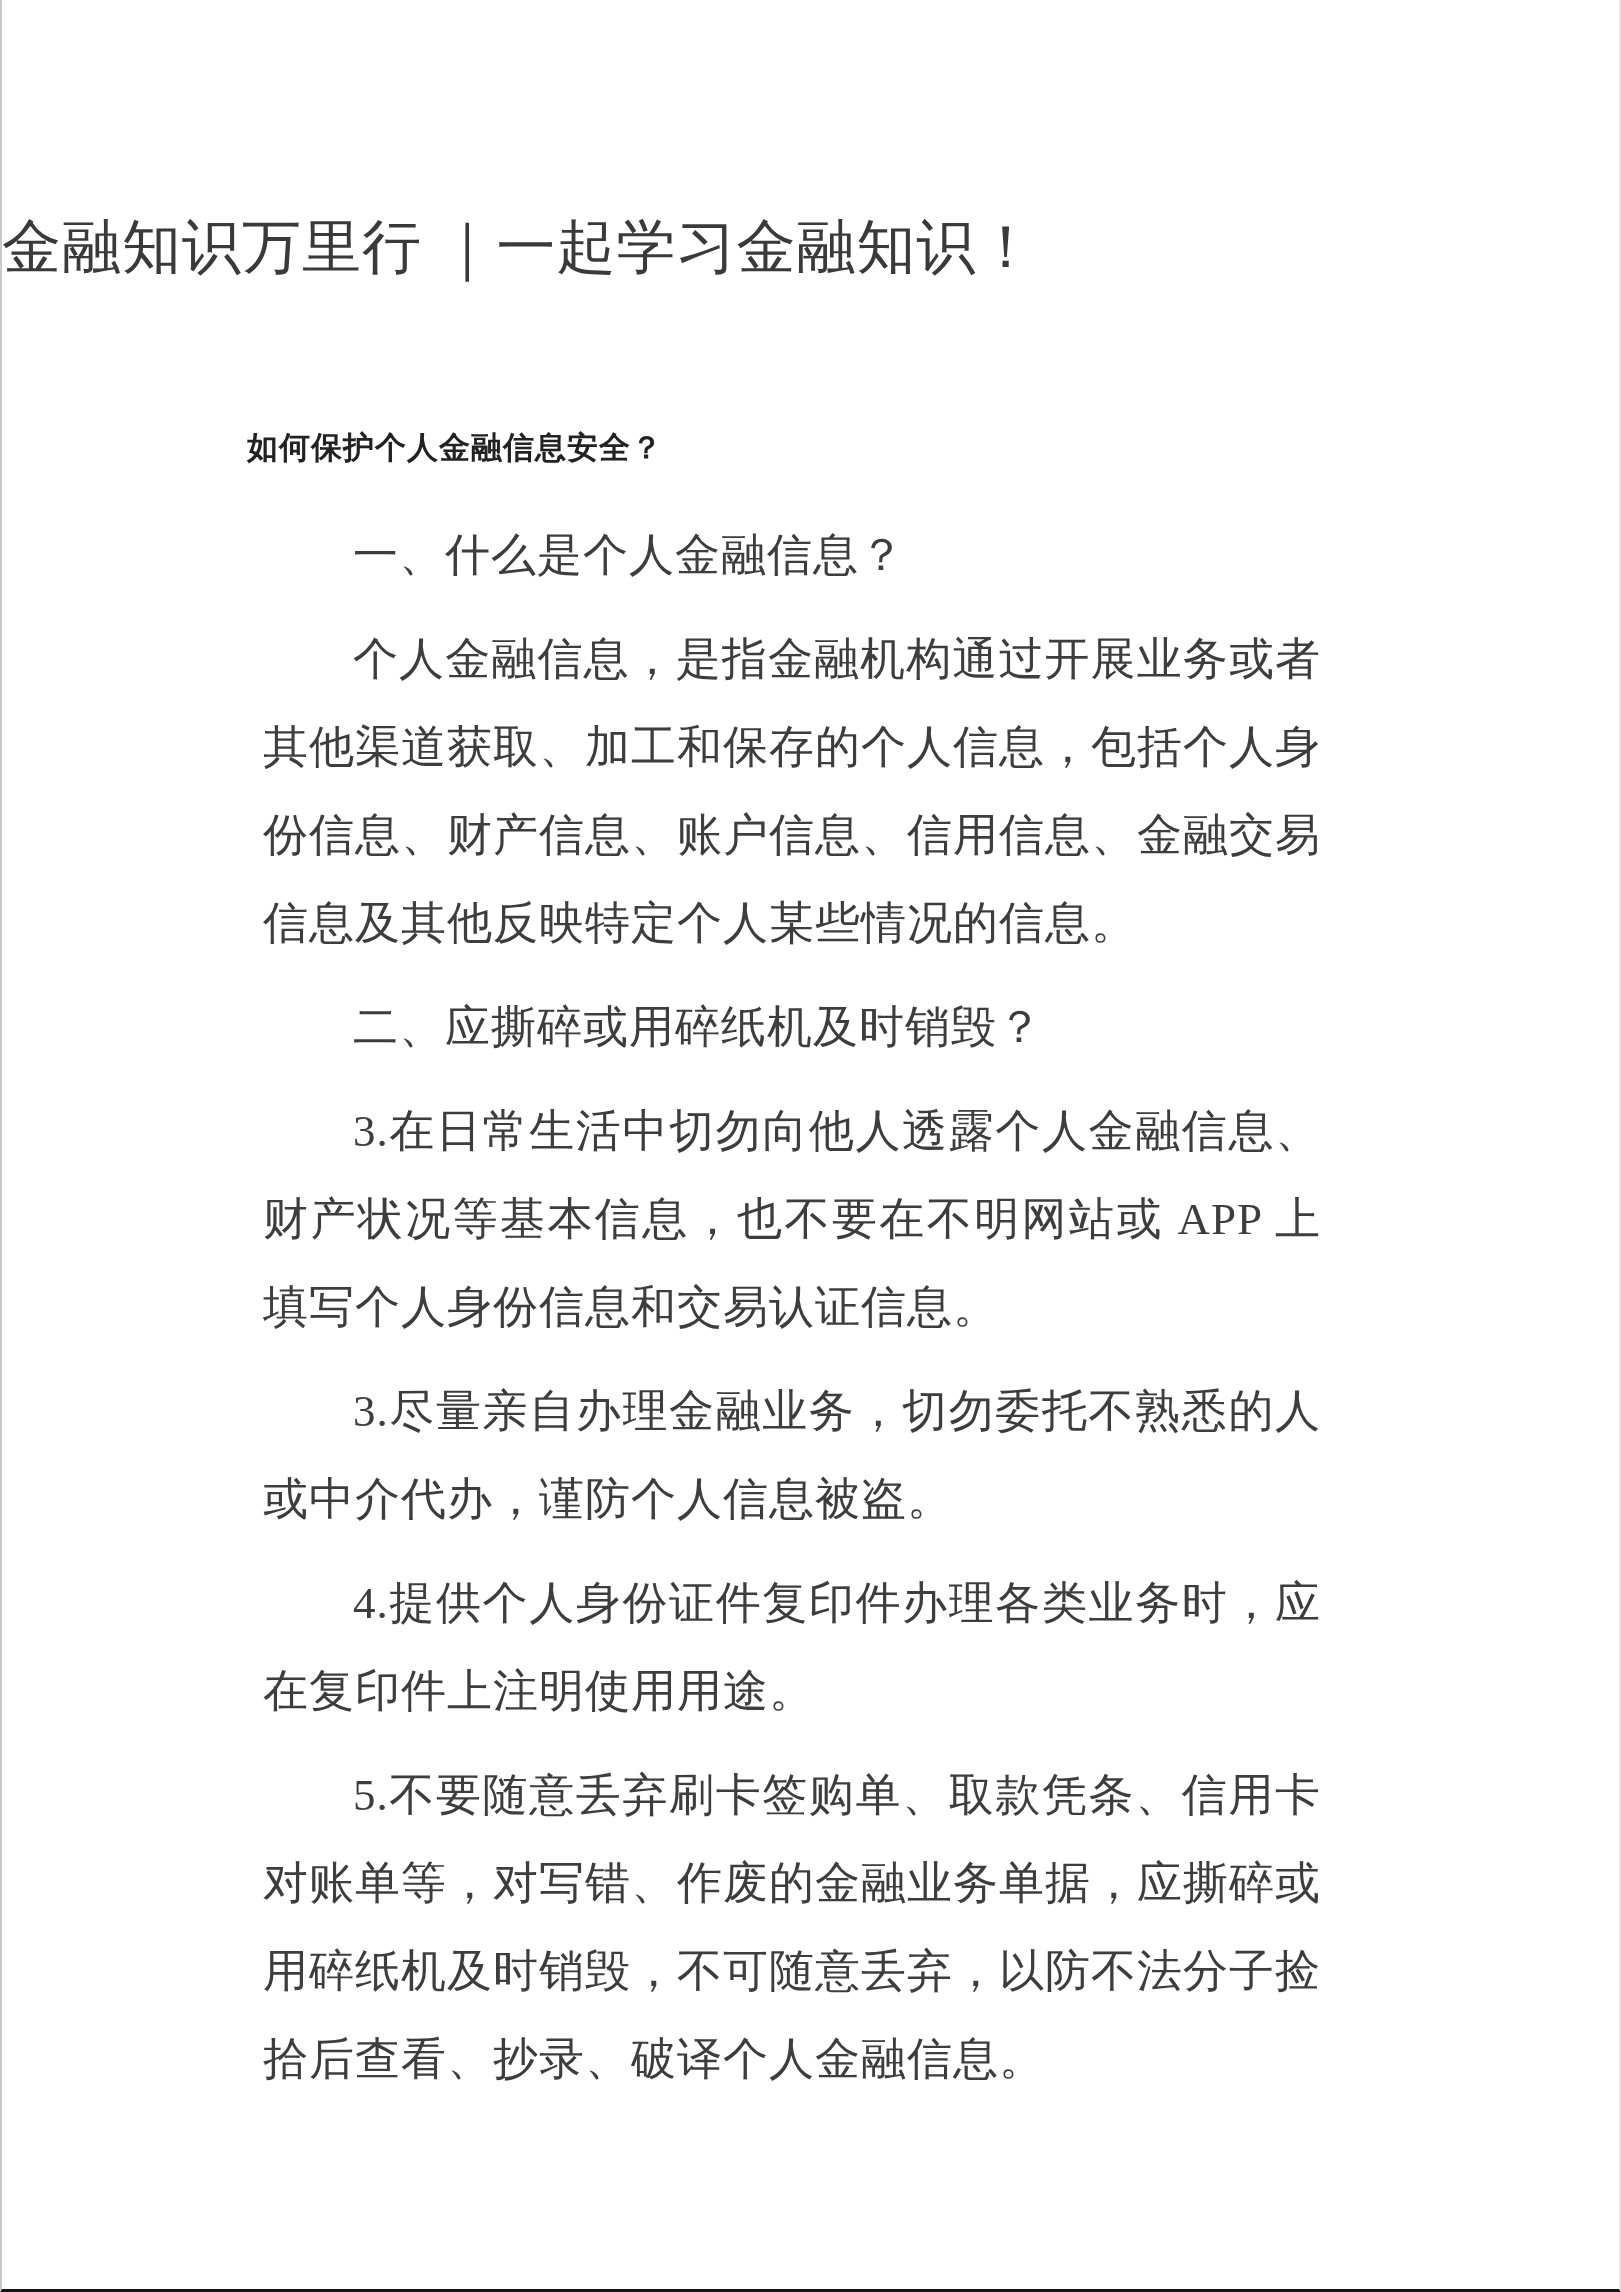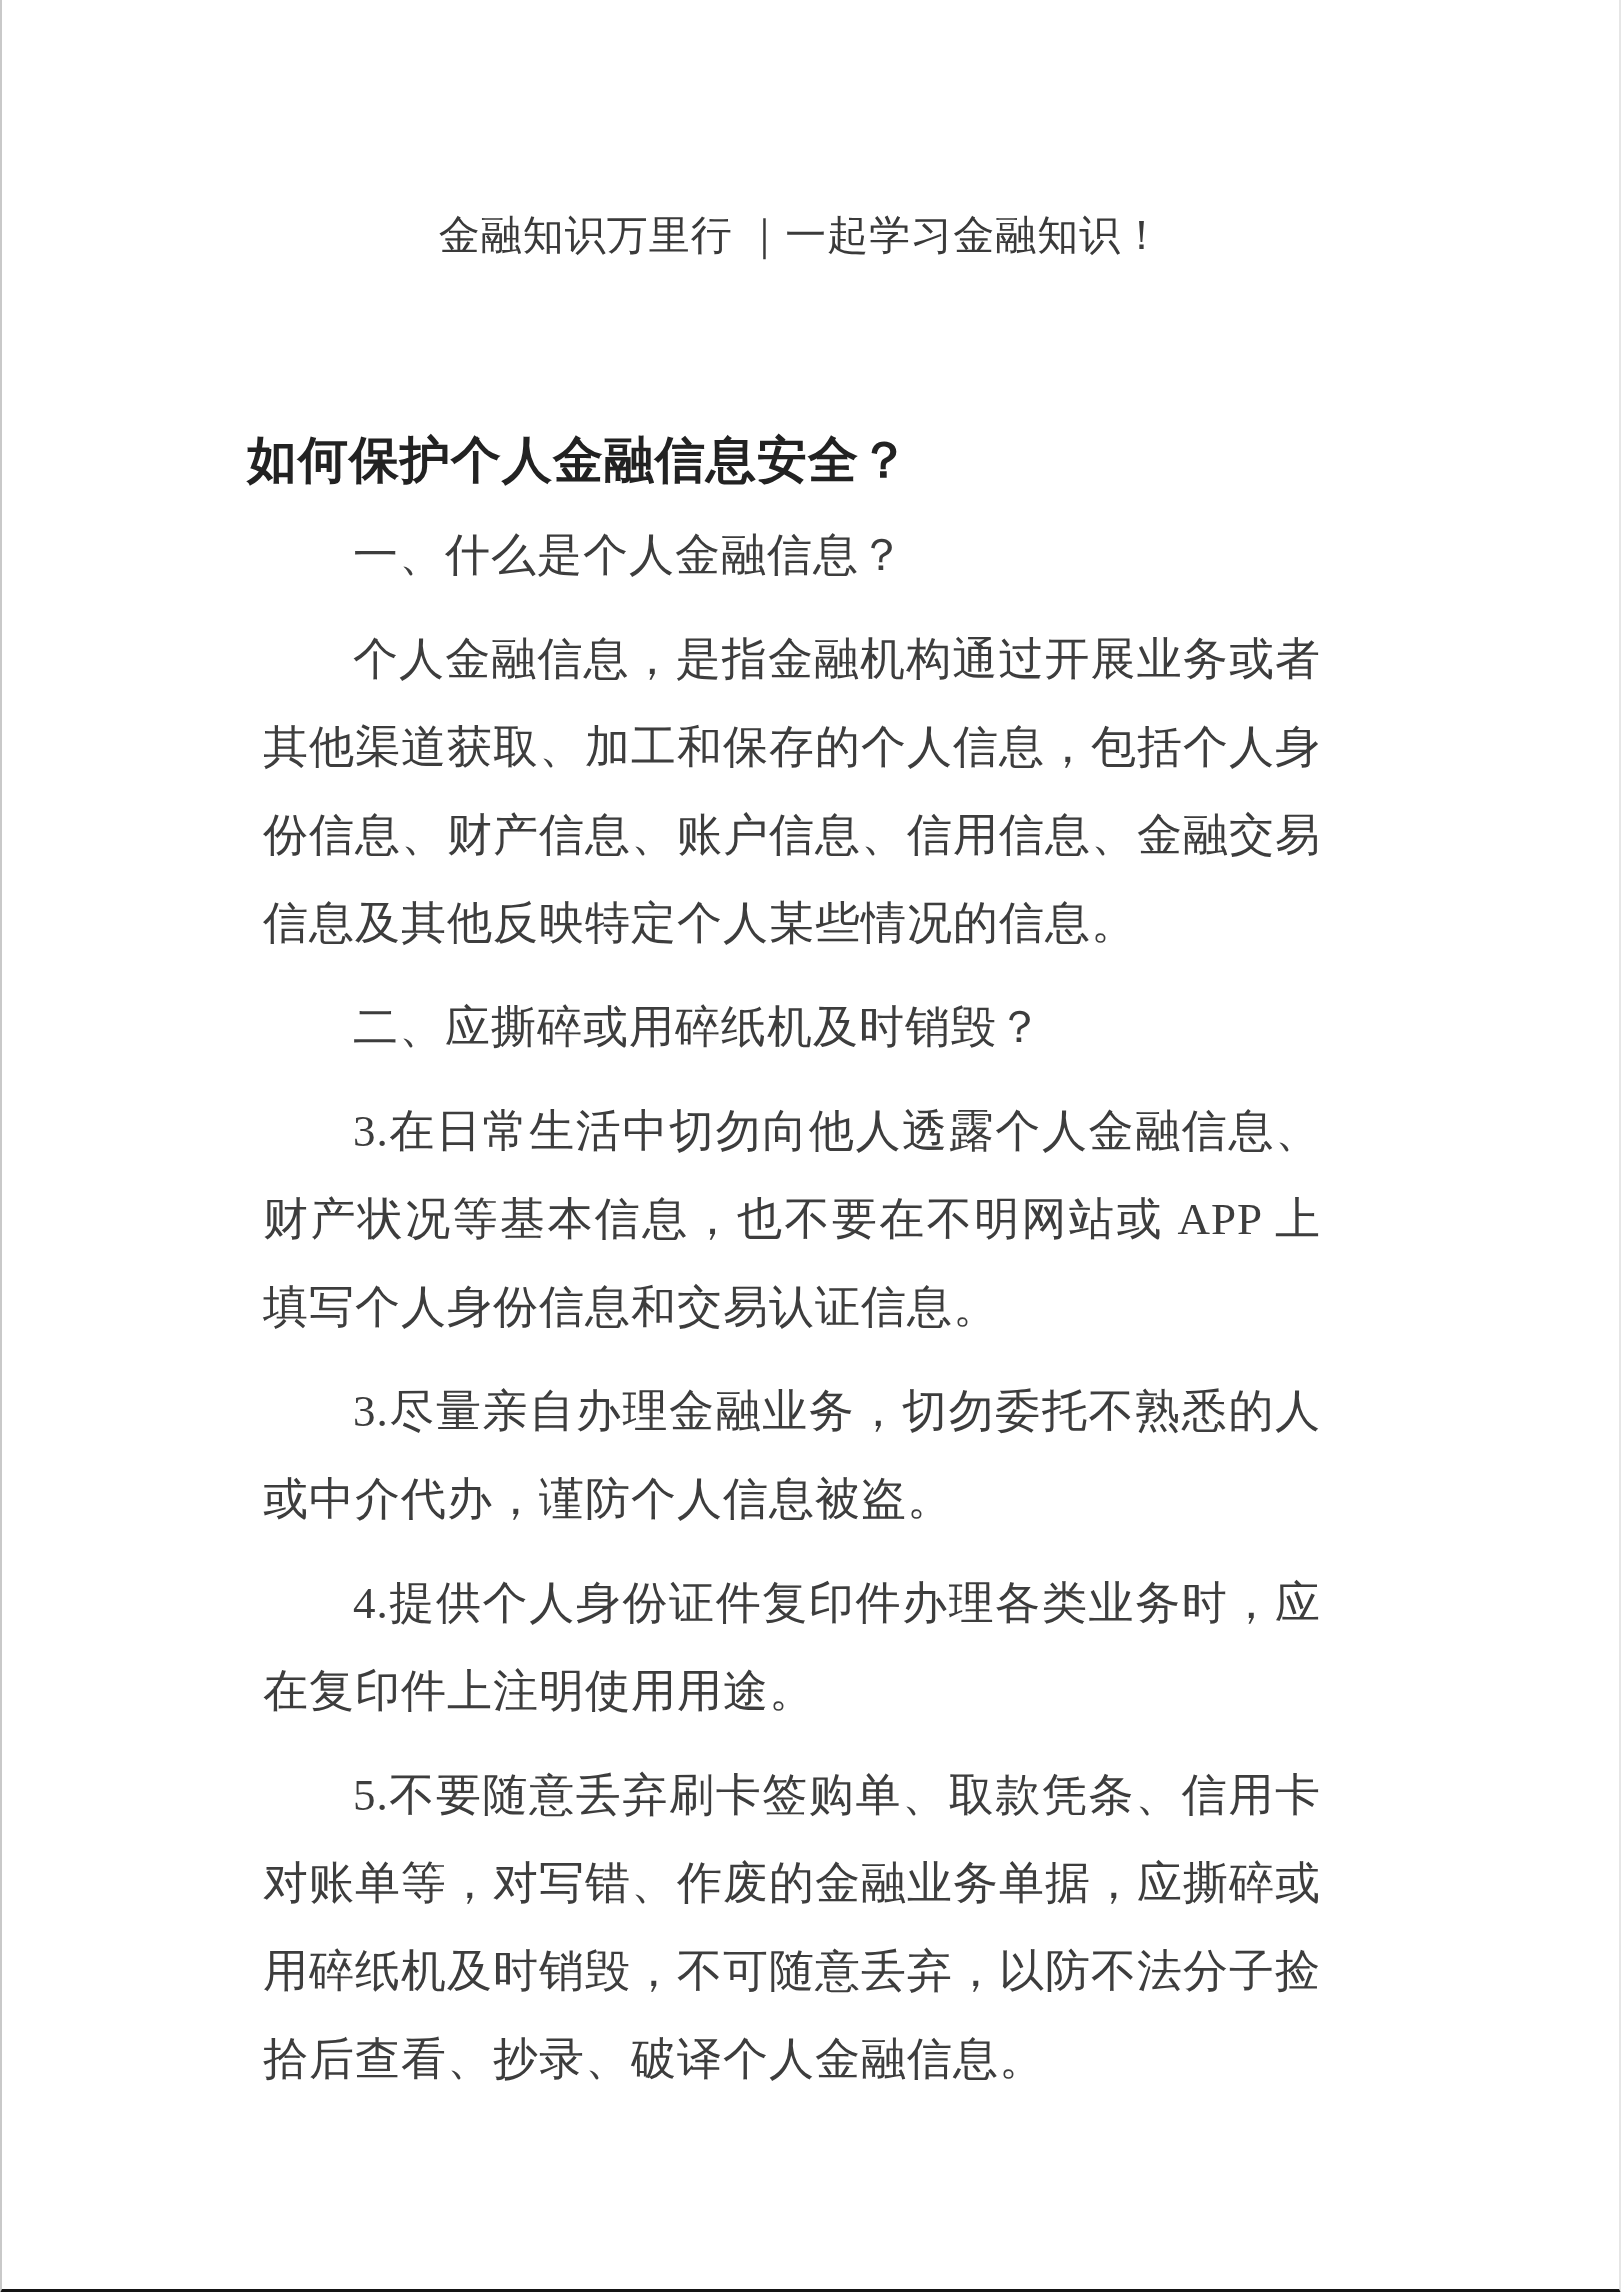--- a/index.html
+++ b/index.html
@@ -17,34 +17,34 @@
     border-right: 2px solid #e6e6e6;
     border-bottom: 4.9px solid #151515;
     overflow: hidden;
     font-family: "Liberation Serif", "DejaVu Serif", serif;
   }
   .doc-title {
     position: absolute;
     top: 208px;
     left: 0;
     width: 1598px;
-    text-align: center;
+    text-align: left;
     font-family: "Liberation Serif", "DejaVu Serif", serif;
-    font-size: 41px;
+    font-size: 59px;
     font-weight: 400;
     color: #3a3a3a;
     letter-spacing: 1px;
     white-space: nowrap;
   }
   .doc-heading {
     position: absolute;
     top: 427px;
     left: 245px;
     font-family: "Liberation Sans", "DejaVu Sans", sans-serif;
-    font-size: 50px;
+    font-size: 31px;
     font-weight: 700;
     color: #222222;
     letter-spacing: 1px;
     white-space: nowrap;
   }
   .doc-body {
     position: absolute;
     top: 495px;
     left: 245px;
     width: 1090px;

